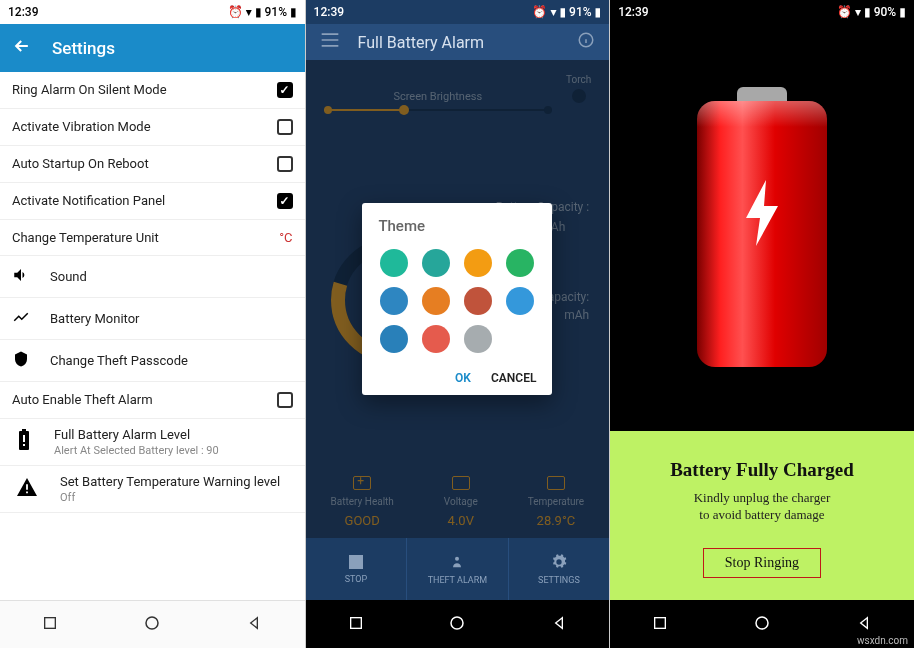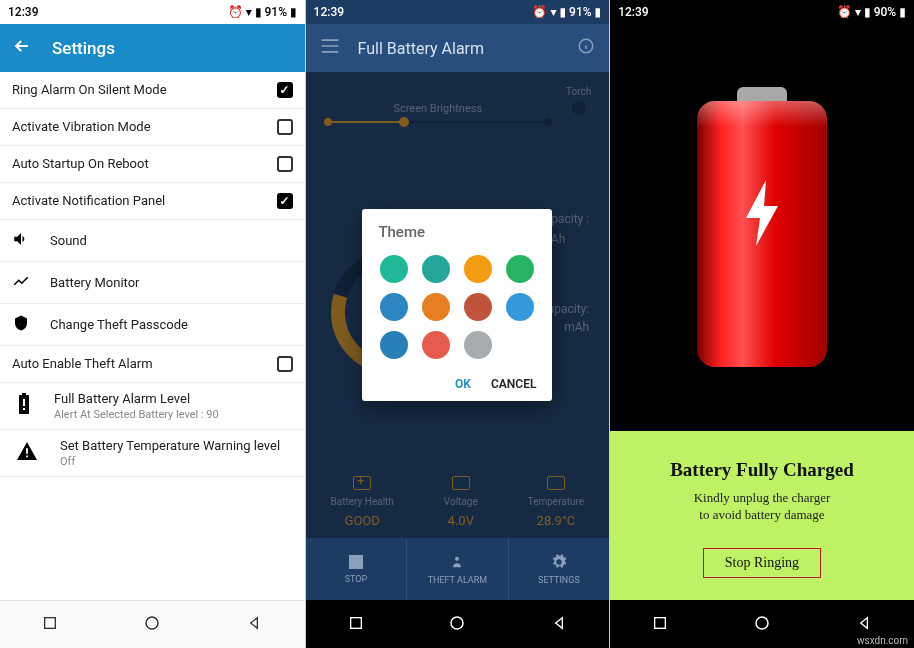--- a/index.html
+++ b/index.html
@@ -28,21 +28,21 @@
 .checkbox.checked { background: #000; border-color: #000; }
 .checkbox.checked::after { content: "✓"; color: #fff; font-size: 12px; font-weight: bold; }
 .tempunit { color: #cc3333; font-size: 13px; }
 .subrow { padding: 8px 12px 8px 16px; border-bottom: 1px solid #eee; display: flex; align-items: center; gap: 22px; }
 .subrow .txt { display:flex; flex-direction:column; }
 .subrow .title { font-size: 13px; color:#222; }
 .subrow .sub { font-size: 11px; color:#888; margin-top:2px; }
 
 
 .s2 { background: #284e7d; color: #fff; }
-.s2-header { height: 48px; display: flex; align-items: center; justify-content: space-between; padding: 0 14px; font-size: 16px; font-weight: 400; color:#d7e1ee;}
+.s2-header { height: 36px; display: flex; align-items: center; justify-content: space-between; padding: 0 14px; font-size: 16px; font-weight: 400; color:#d7e1ee;}
 .s2-header .t { flex:1; margin-left:18px;}
 .s2-body { flex: 1; position: relative; padding: 0 18px; }
 .brightness { margin-top: 30px; }
 .brightness .label { text-align: center; font-size: 11px; color: #9db4cf; margin-bottom: 6px; }
 .slider { flex: 1; height: 2px; background: #1c3c63; position: relative; }
 .slider .fill { position: absolute; left:0; top:0; height:2px; width:35%; background:#e9a93a; }
 .slider .thumb { position:absolute; left:35%; top:-4px; width:10px; height:10px; border-radius:50%; background:#e9a93a; transform:translateX(-50%);}
 .slider .dot0{position:absolute;left:0;top:-3px;width:8px;height:8px;border-radius:50%;background:#e9a93a;}
 .slider .dot1{position:absolute;right:0;top:-3px;width:8px;height:8px;border-radius:50%;background:#1c3c63;}
 .torch { display:flex; flex-direction:column; align-items:center; gap:4px; font-size:10px; color:#9db4cf; margin-top:-16px;}
@@ -119,20 +119,24 @@
     </div>
     <div class="row">
       <span>Auto Startup On Reboot</span>
       <span class="checkbox"></span>
     </div>
     <div class="row">
       <span>Activate Notification Panel</span>
       <span class="checkbox checked"></span>
     </div>
     <div class="row">
+      <span>Change Temperature Unit</span>
+      <span class="tempunit">°C</span>
+    </div>
+    <div class="row">
       <span class="left">
         <span>
           <svg width="18" height="18" viewBox="0 0 24 24" fill="#000">
               <path d="M3 9v6h4l5 5V4L7 9H3zm13.5 3a4.5 4.5 0 00-2.5-4v8a4.5 4.5 0 002.5-4z"></path>
             </svg>
         </span>
         <span>Sound</span>
       </span>
         <span></span>
     </div>

